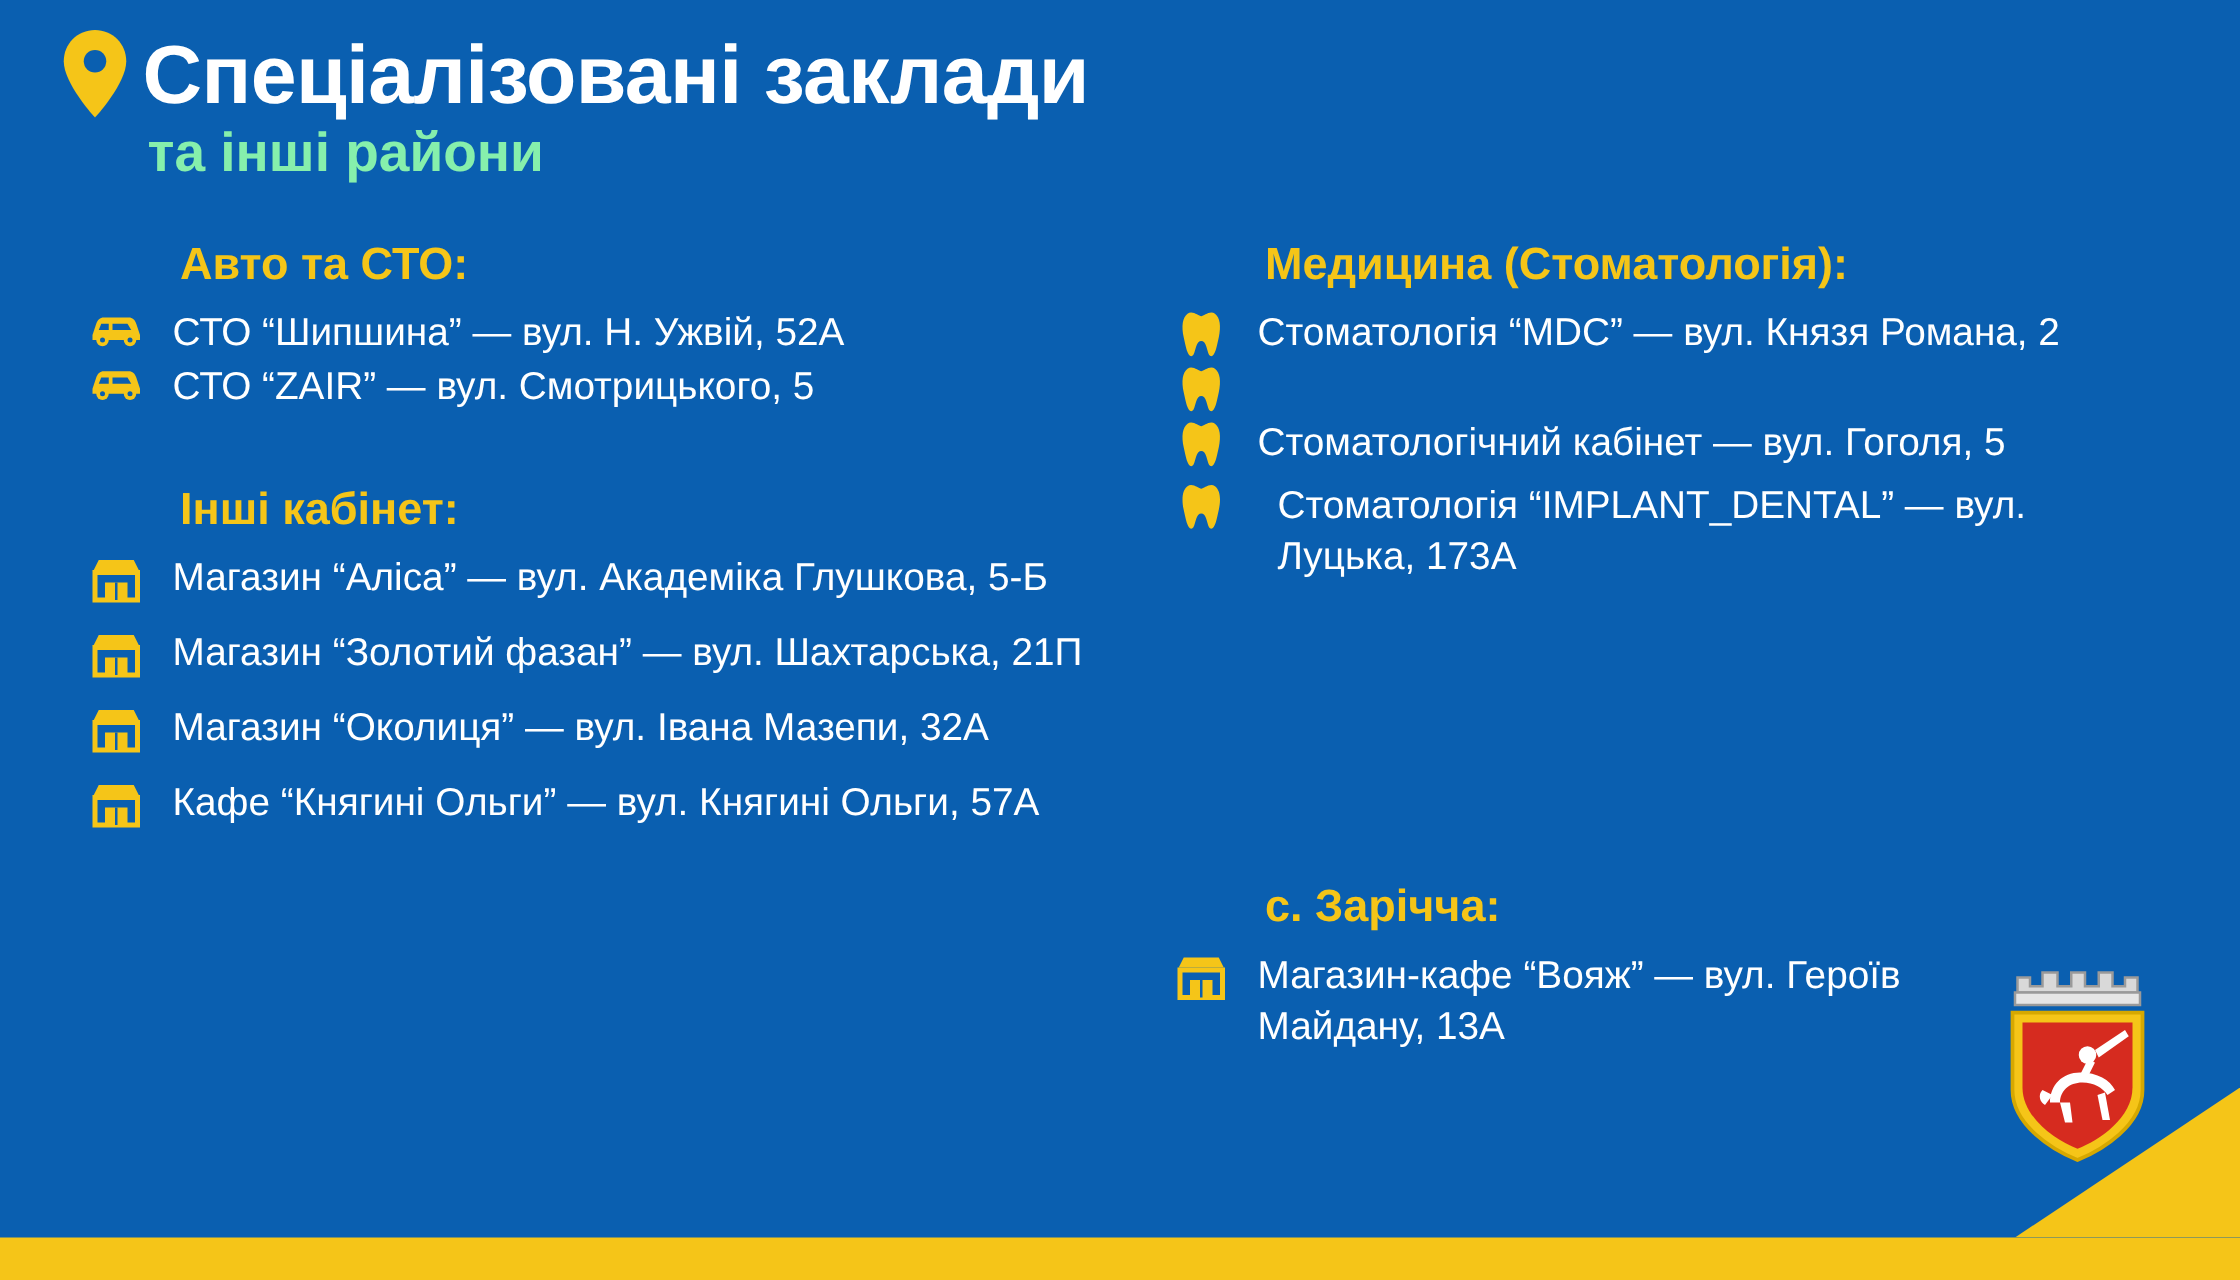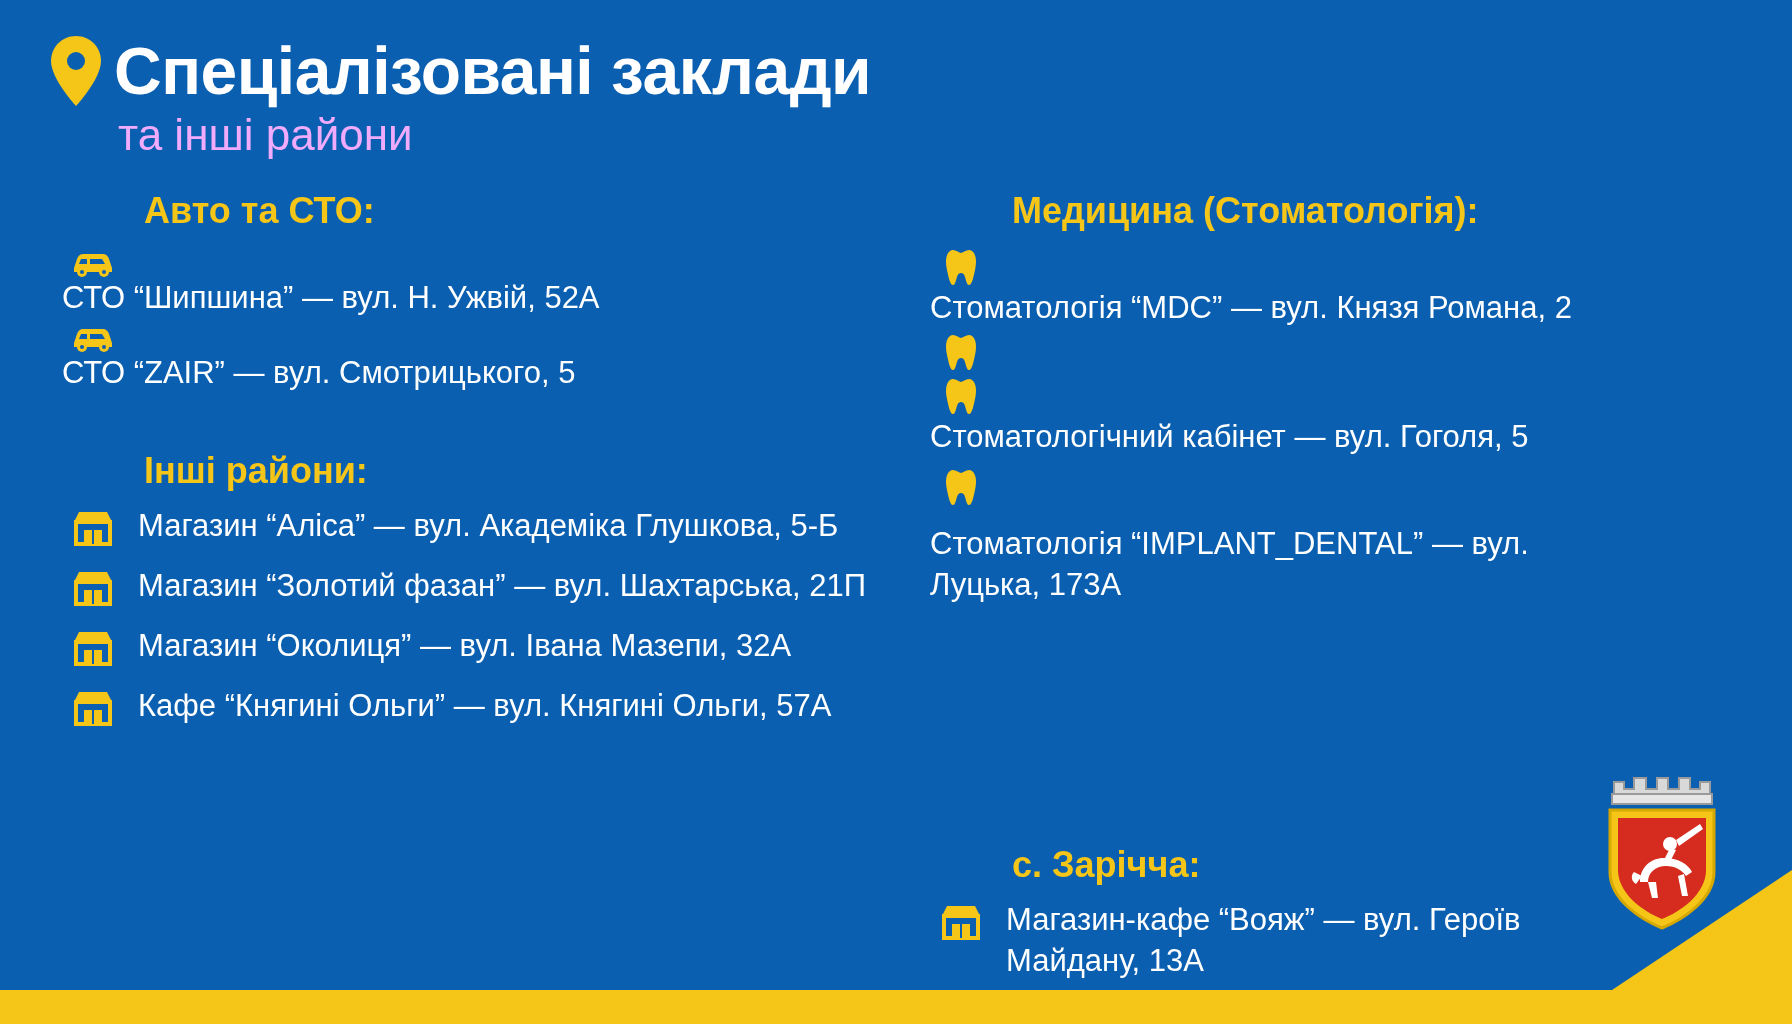--- a/index.html
+++ b/index.html
@@ -31,21 +31,21 @@
     width: 180px;
     height: 120px;
     background: #f5c518;
     clip-path: polygon(100% 0, 100% 100%, 0 100%);
   }
 
   
   .header {
     position: absolute;
     left: 48px;
-    top: 34px;
+    top: 22px;
     display: flex;
     align-items: flex-start;
   }
   .pin-icon {
     width: 56px;
     height: 92px;
     margin-right: 10px;
     flex: none;
   }
   .title-block {
@@ -53,23 +53,23 @@
   }
   .title-main {
     color: #ffffff;
     font-size: 66px;
     font-weight: bold;
     line-height: 1.0;
     letter-spacing: -0.5px;
     white-space: nowrap;
   }
   .title-sub {
-    color: #f0abfc;
+    color: #86efac;
     font-size: 44px;
-    font-weight: normal;
+    font-weight: bold;
     line-height: 1.15;
     margin-top: 6px;
     margin-left: 4px;
     white-space: nowrap;
   }
 
   
   .col-left {
     position: absolute;
     left: 62px;
@@ -109,21 +109,21 @@
   .entry .txt {
     color: #ffffff;
     font-size: 31px;
     line-height: 1.32;
     font-weight: 400;
   }
 
   .col-right .section-title { }
 
   
-  .list-compact .entry { margin-bottom: 2px; flex-direction: column; }
+  .list-compact .entry { margin-bottom: 2px; }
   .list-loose .entry { margin-bottom: 18px; }
 
   
   .emblem {
     position: absolute;
     right: 60px;
     bottom: 90px;
     width: 150px;
     height: 170px;
   }
@@ -178,21 +178,21 @@
             <circle cx="34" cy="24" r="2" fill="#0a5fb0"></circle>
           </svg>
         </span>
         <span class="txt">СТО “ZAIR” — вул. Смотрицького, 5</span>
       </div>
 
     </div>
   </div>
 
   <div class="section" style="margin-top:56px;">
-    <div class="section-title">Інші райони:</div>
+    <div class="section-title">Інші кабінет:</div>
     <div class="list-loose">
 
       <div class="entry">
         <span class="ico">
           <svg width="44" height="40" viewBox="0 0 44 40">
             <path d="M4 12 L8 4 L36 4 L40 12 Z" fill="#f5c518"></path>
             <rect x="5" y="14" width="34" height="22" fill="none" stroke="#f5c518" stroke-width="4"></rect>
             <rect x="13" y="22" width="18" height="14" fill="#f5c518"></rect>
             <rect x="21" y="22" width="2" height="14" fill="#0a5fb0"></rect>
           </svg>

